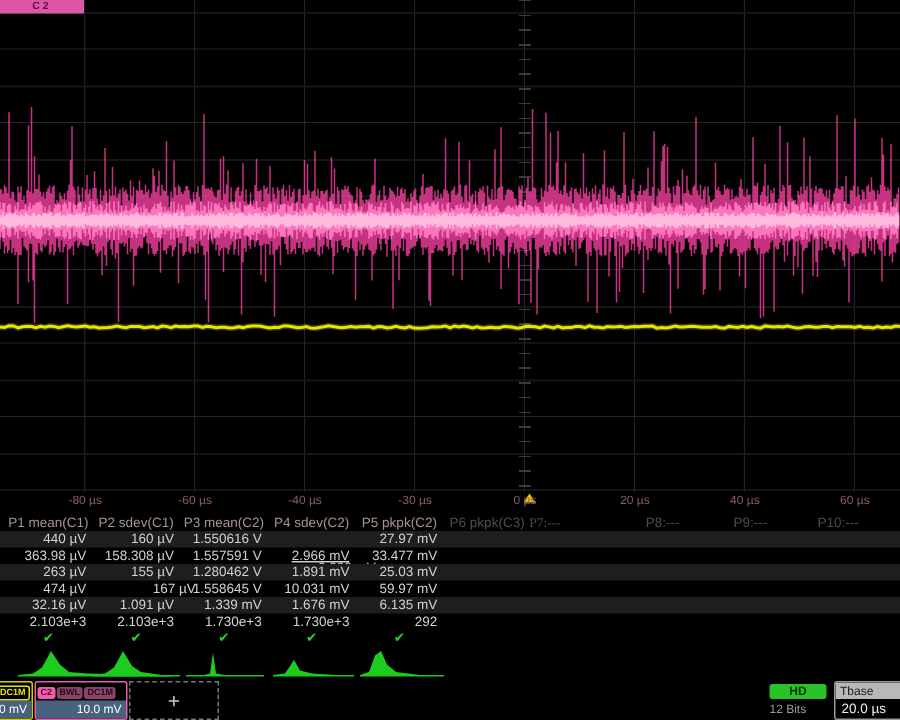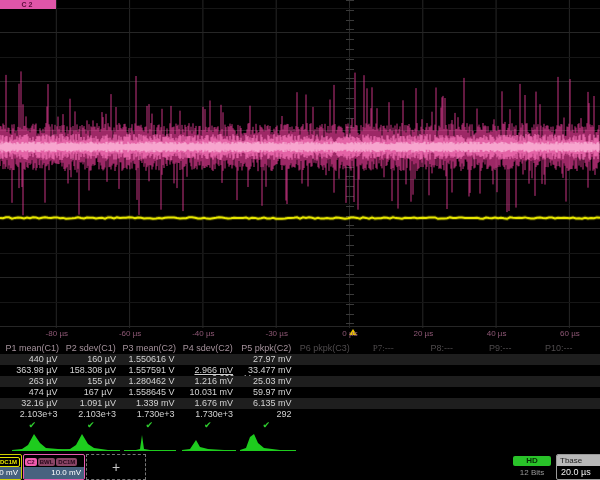--- a/index.html
+++ b/index.html
@@ -53,21 +53,21 @@
   .badge.c1-coupling{color:#e6e600;border:1px solid #e6e600;background:#000;}
   #c2-box{left:23px;width:60px;border-color:#e85bb0;}
   .badge.c2-name{background:#f05cae;color:#4b0a30;}
   .badge.c2-b{background:#8a4566;color:#26081a;}
   #add-box{position:absolute;left:86px;top:0;width:58px;height:24px;border:1px dashed #777;
     color:#c8c8c8;font-size:14px;line-height:24px;text-align:center;background:#000;}
   #hd-badge{position:absolute;left:513px;top:2px;width:38px;height:10px;background:#29c229;
     color:#062d06;font-weight:bold;font-size:8px;line-height:10px;text-align:center;
     border-radius:2px;}
   #hd-bits{position:absolute;left:513px;top:14px;width:38px;color:#9a9a9a;font-size:8px;
-    text-align:center;}
+    text-align:left;}
   #tbase-box{position:absolute;left:556px;top:0;width:70px;height:24px;border:1px solid #999;
     border-radius:2px;background:#000;overflow:hidden;}
   #tbase-head{height:11px;background:#b8b8b8;color:#1a1a1a;font-size:8px;line-height:11px;
     padding-left:3px;}
   #tbase-val{height:13px;color:#eee;font-size:9px;line-height:13px;padding-left:4px;}
 </style>
 </head>
 <body>
 
 <div id="screen">
@@ -97,21 +97,21 @@
     </div>
 
   <div id="measure-table">
       <div class="mrow" style="top: 0px;">
         <div class="mcell hdr" style="left: 3px; width: 58.5px;">P1 mean(C1)</div>
         <div class="mcell hdr" style="left: 61.5px; width: 58.5px;">P2 sdev(C1)</div>
         <div class="mcell hdr" style="left: 120px; width: 58.5px;">P3 mean(C2)</div>
         <div class="mcell hdr" style="left: 178.5px; width: 58.5px;">P4 sdev(C2)</div>
         <div class="mcell hdr" style="left: 237px; width: 58.5px;">P5 pkpk(C2)</div>
         <div class="mcell hdr dim" style="left: 295.5px; width: 58.5px;">P6 pkpk(C3)</div>
-        <div class="mcell hdr dim" style="left: 354px; width: 58.5px; font-family: Liberation Serif, serif;">P7:---</div>
+        <div class="mcell hdr dim" style="left: 334px; width: 58.5px; font-family: Liberation Serif, serif;">P7:---</div>
         <div class="mcell hdr dim" style="left: 412.5px; width: 58.5px;">P8:---</div>
         <div class="mcell hdr dim" style="left: 471px; width: 58.5px;">P9:---</div>
         <div class="mcell hdr dim" style="left: 529.5px; width: 58.5px;">P10:---</div>
       </div>
       <div class="mrow stripe" style="top: 11px;">
         <div class="mcell val" style="left: 3px; width: 54.5px;">440 µV</div>
         <div class="mcell val" style="left: 61.5px; width: 54.5px;">160 µV</div>
         <div class="mcell val" style="left: 120px; width: 54.5px;">1.550616 V</div>
         <div class="mcell val" style="left: 196px; width: 54.5px; margin-top: 19px;">2.200 mV</div>
         <div class="mcell val" style="left: 237px; width: 54.5px;">27.97 mV</div>
@@ -120,26 +120,26 @@
         <div class="mcell val" style="left: 3px; width: 54.5px;">363.98 µV</div>
         <div class="mcell val" style="left: 61.5px; width: 54.5px;">158.308 µV</div>
         <div class="mcell val" style="left: 120px; width: 54.5px;">1.557591 V</div>
         <div class="mcell val" style="left: 178.5px; width: 54.5px; text-decoration: underline;">2.966 mV</div>
         <div class="mcell val" style="left: 237px; width: 54.5px;">33.477 mV</div>
       </div>
       <div class="mrow stripe" style="top: 33px;">
         <div class="mcell val" style="left: 3px; width: 54.5px;">263 µV</div>
         <div class="mcell val" style="left: 61.5px; width: 54.5px;">155 µV</div>
         <div class="mcell val" style="left: 120px; width: 54.5px;">1.280462 V</div>
-        <div class="mcell val" style="left: 178.5px; width: 54.5px;">1.216 mV</div>
+        <div class="mcell val" style="left: 178.5px; width: 54.5px;">1.891 mV</div>
         <div class="mcell val" style="left: 237px; width: 54.5px;">25.03 mV</div>
       </div>
       <div class="mrow" style="top: 44px;">
         <div class="mcell val" style="left: 3px; width: 54.5px;">474 µV</div>
-        <div class="mcell val" style="left: 58px; width: 54.5px;">167 µV</div>
+        <div class="mcell val" style="left: 76px; width: 54.5px;">167 µV</div>
         <div class="mcell val" style="left: 120px; width: 54.5px;">1.558645 V</div>
         <div class="mcell val" style="left: 178.5px; width: 54.5px;">10.031 mV</div>
         <div class="mcell val" style="left: 237px; width: 54.5px;">59.97 mV</div>
       </div>
       <div class="mrow stripe" style="top: 55px;">
         <div class="mcell val" style="left: 3px; width: 54.5px;">32.16 µV</div>
         <div class="mcell val" style="left: 61.5px; width: 54.5px;">1.091 µV</div>
         <div class="mcell val" style="left: 120px; width: 54.5px;">1.339 mV</div>
         <div class="mcell val" style="left: 178.5px; width: 54.5px;">1.676 mV</div>
         <div class="mcell val" style="left: 237px; width: 54.5px;">6.135 mV</div>

